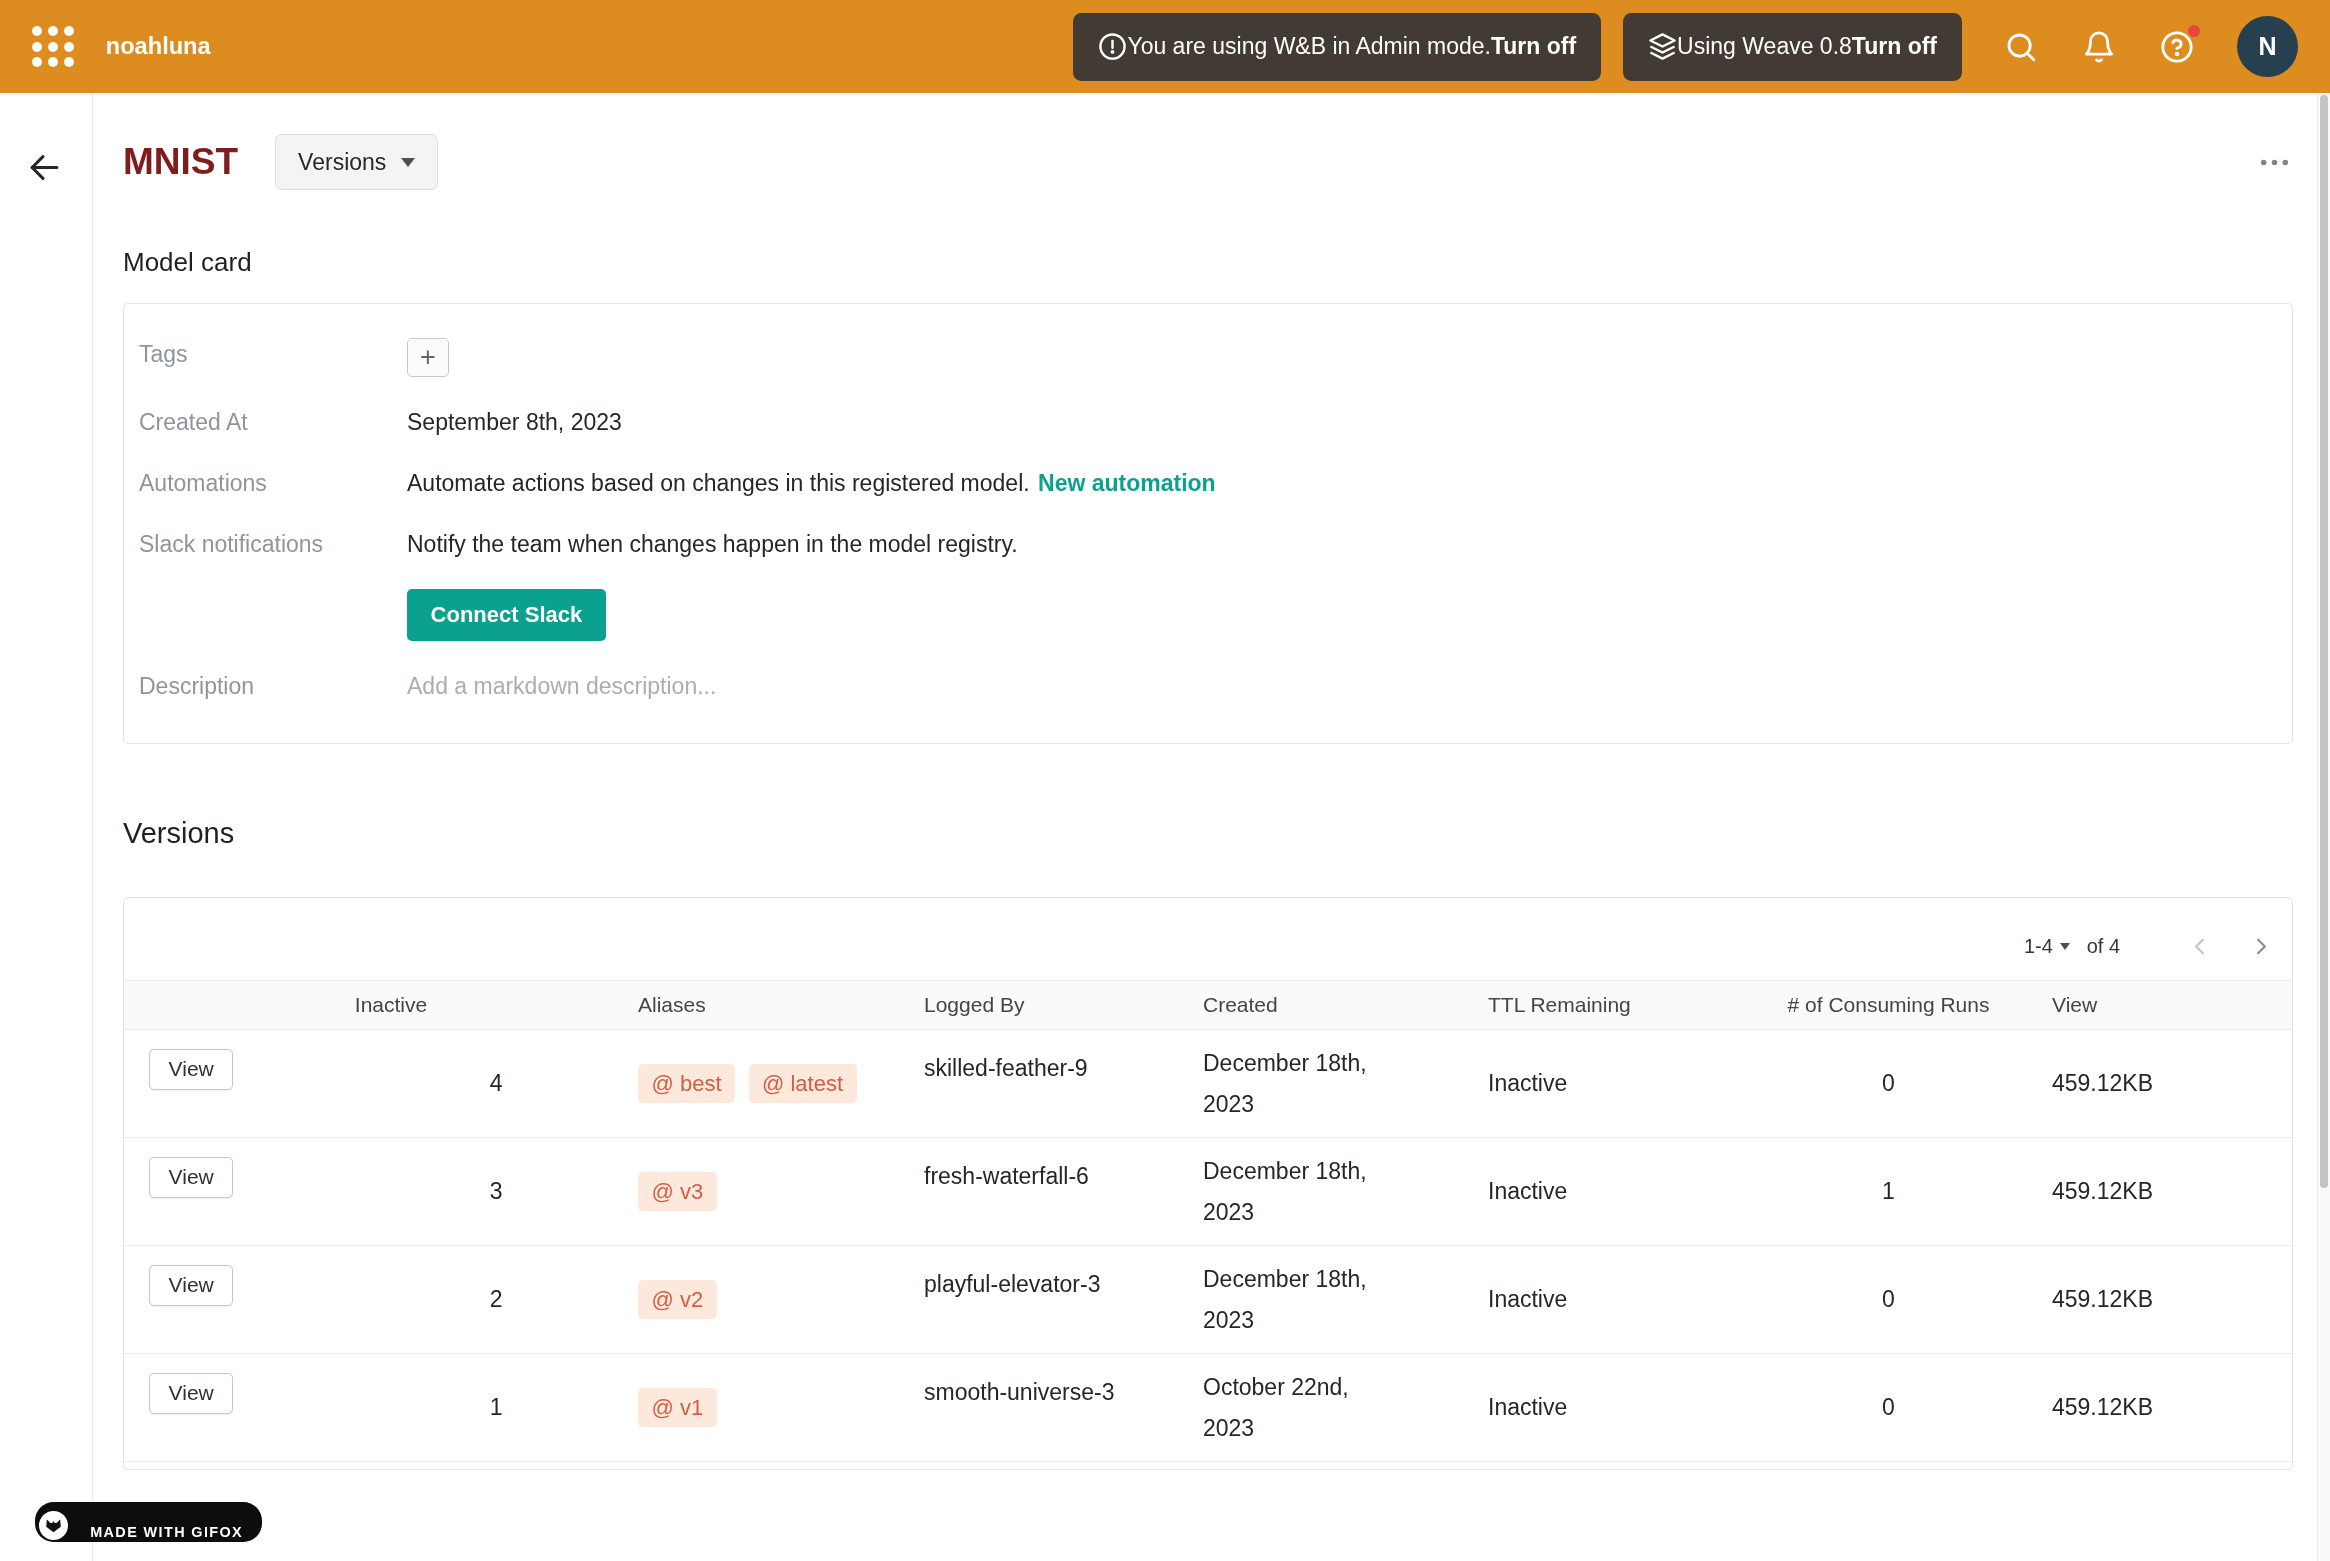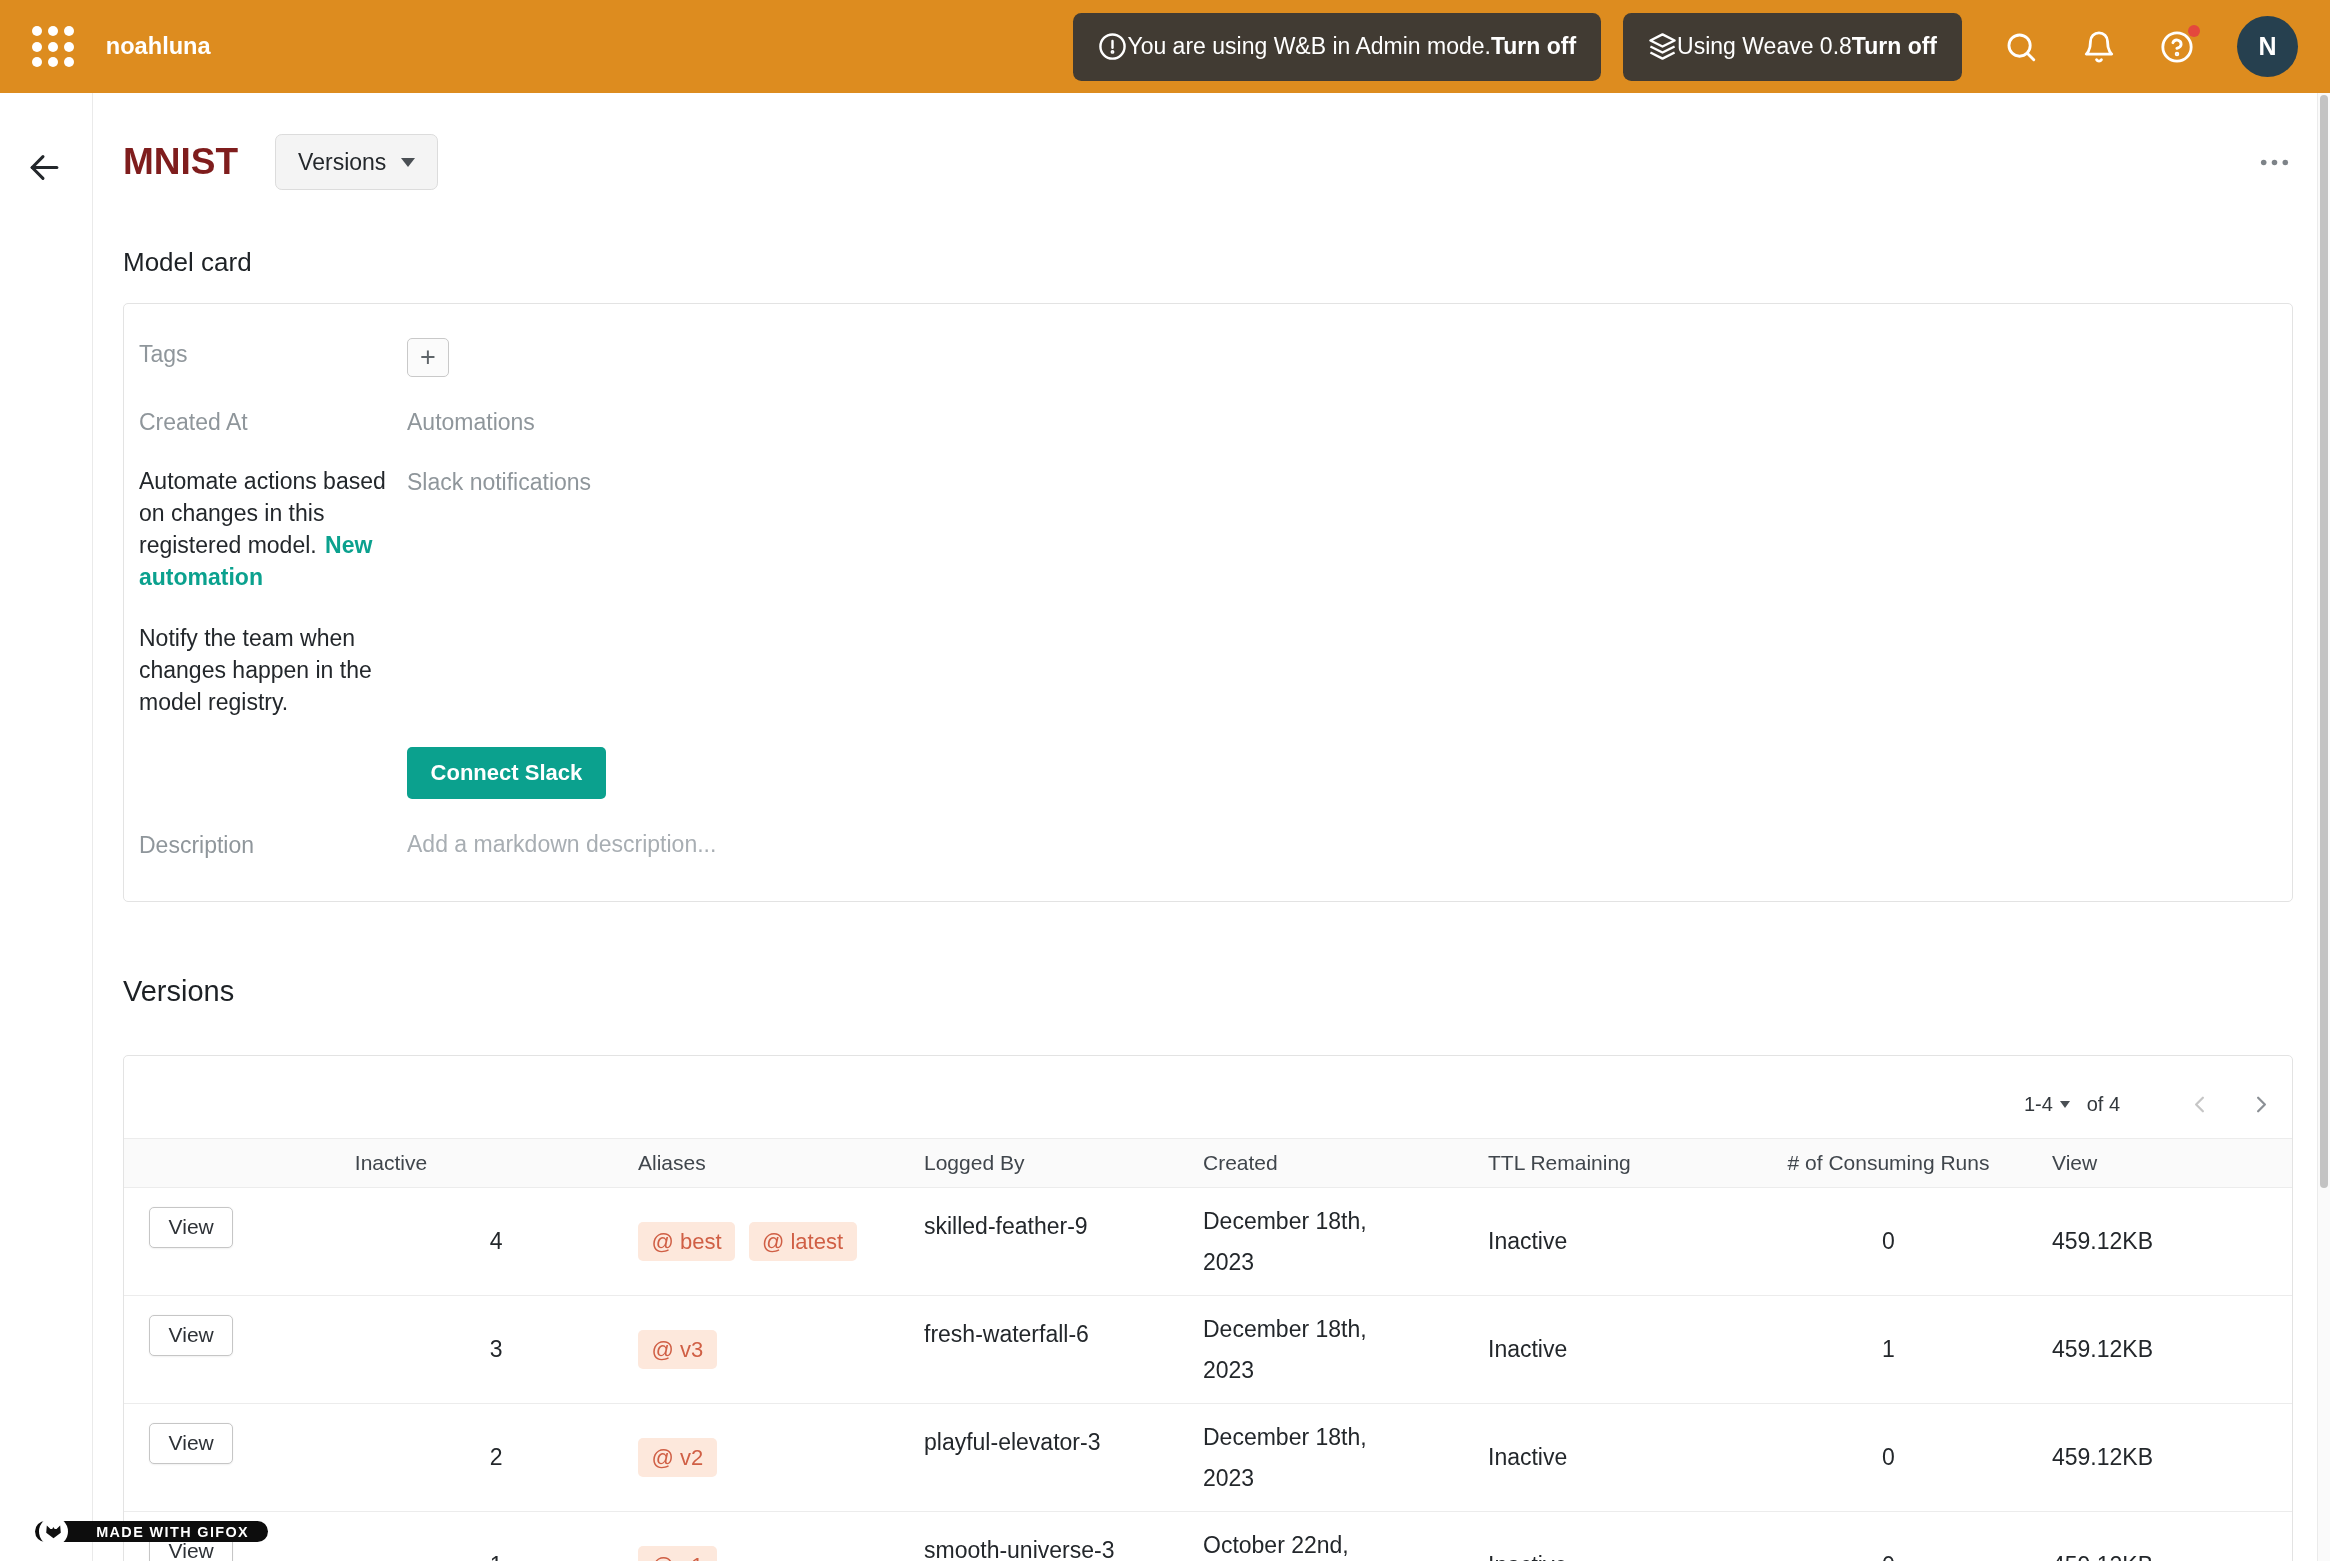--- a/index.html
+++ b/index.html
@@ -126,22 +126,22 @@
   }
   .alias-pill {
     display:inline-flex; align-items:center; gap:6.8px; height:39px; padding:0 13.5px;
     border-radius:5px; background:var(--alias-bg,#fde8dc); color:var(--alias-text,#d05f45);
     font-size:22px; margin-right:13.5px; cursor:pointer; white-space:nowrap;
   }
   .date-wrap { display:inline-block; max-width:203px; line-height:41px; }
 
   
   .gifox {
-    position:fixed; left:35px; bottom:18.6px; height:21px; background:#0d0d0d;
-    border-radius:18.6px; display:flex; align-items:center; gap:28px;
+    position:fixed; left:35px; bottom:18.6px; height:40px; background:#0d0d0d;
+    border-radius:18.6px; display:flex; align-items:flex-end; gap:22px;
     padding:2.5px 18.6px 2.5px 4.2px; color:#fff; cursor:pointer;
   }
   .gifox-circle {
     width:29px; height:29px; border-radius:50%; background:#fff;
     display:flex; align-items:center; justify-content:center; color:#111;
   }
   .gifox-text { font-size:14.4px; font-weight:700; letter-spacing:1.4px; white-space:nowrap; }
 
   .scrollbar { position:fixed; top:93px; right:0; width:12.7px; bottom:0; background:#fafafa; border-left:0.8px solid #ebebeb; }
   .scroll-thumb { position:absolute; top:1.7px; left:1.7px; width:8.4px; height:1093px; border-radius:4.2px; background:#c3c3c3; cursor:grab; }
@@ -241,20 +241,21 @@
 
     <h2 class="section-title mc-title">Model card</h2>
 
     <div class="card model-card">
       <div class="field-label">Tags</div>
       <div class="field-value">
         <button class="plus-btn">+</button>
       </div>
 
       <div class="field-label">Created At</div>
+      <div class="field-value">September 8th, 2023</div>
 
       <div class="field-label">Automations</div>
       <div class="field-value">
         <span>Automate actions based on changes in this registered model.</span><span class="auto-link">New automation</span>
       </div>
 
       <div class="field-label">Slack notifications</div>
       <div class="field-value">Notify the team when changes happen in the model registry.</div>
 
       <div></div>

